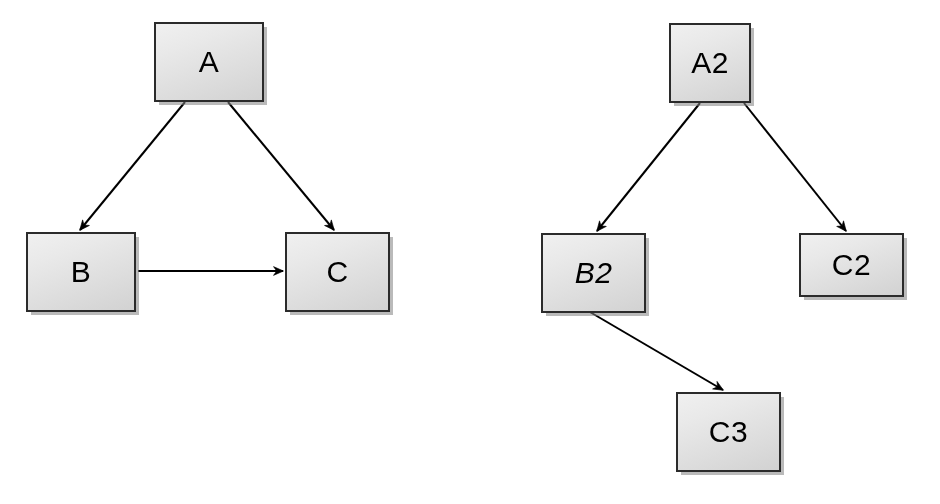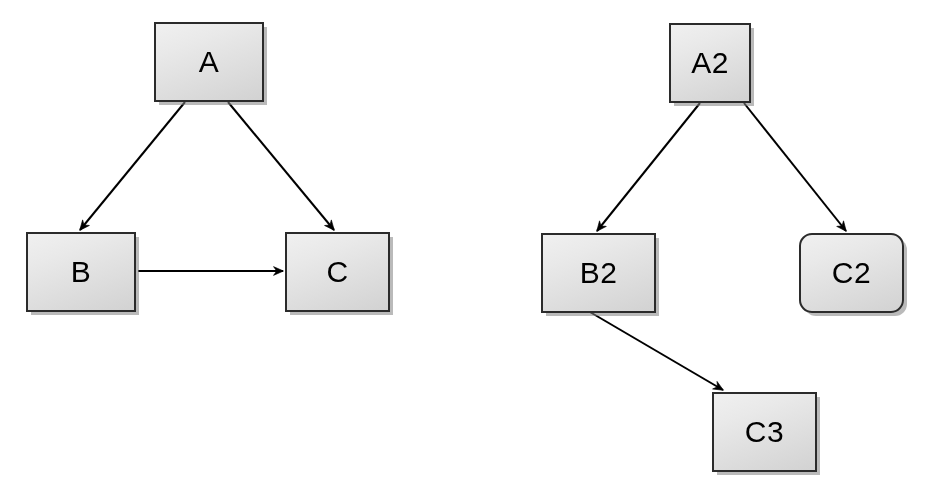--- a/index.html
+++ b/index.html
@@ -73,24 +73,24 @@
       </div>
       <div class="node" style="left: 26px; top: 232px; width: 110px; height: 80px;">
         <span class="node-label">B</span>
       </div>
       <div class="node" style="left: 285px; top: 232px; width: 105px; height: 80px;">
         <span class="node-label">C</span>
       </div>
       <div class="node" style="left: 669px; top: 23px; width: 82px; height: 80px;">
         <span class="node-label">A2</span>
       </div>
-      <div class="node" style="left: 541px; top: 233px; width: 115px; height: 80px;">
+      <div class="node" style="left: 541px; top: 233px; width: 105px; height: 80px; font-style: italic;">
         <span class="node-label">B2</span>
       </div>
-      <div class="node" style="left: 799px; top: 233px; width: 105px; height: 80px; border-radius: 13px;">
+      <div class="node" style="left: 799px; top: 233px; width: 105px; height: 64px;">
         <span class="node-label">C2</span>
       </div>
-      <div class="node" style="left: 676px; top: 392px; width: 105px; height: 80px; margin-left: 36px;">
+      <div class="node" style="left: 676px; top: 392px; width: 105px; height: 80px;">
         <span class="node-label">C3</span>
       </div>
     </div>
 
 </div>
 
 </body></html>

